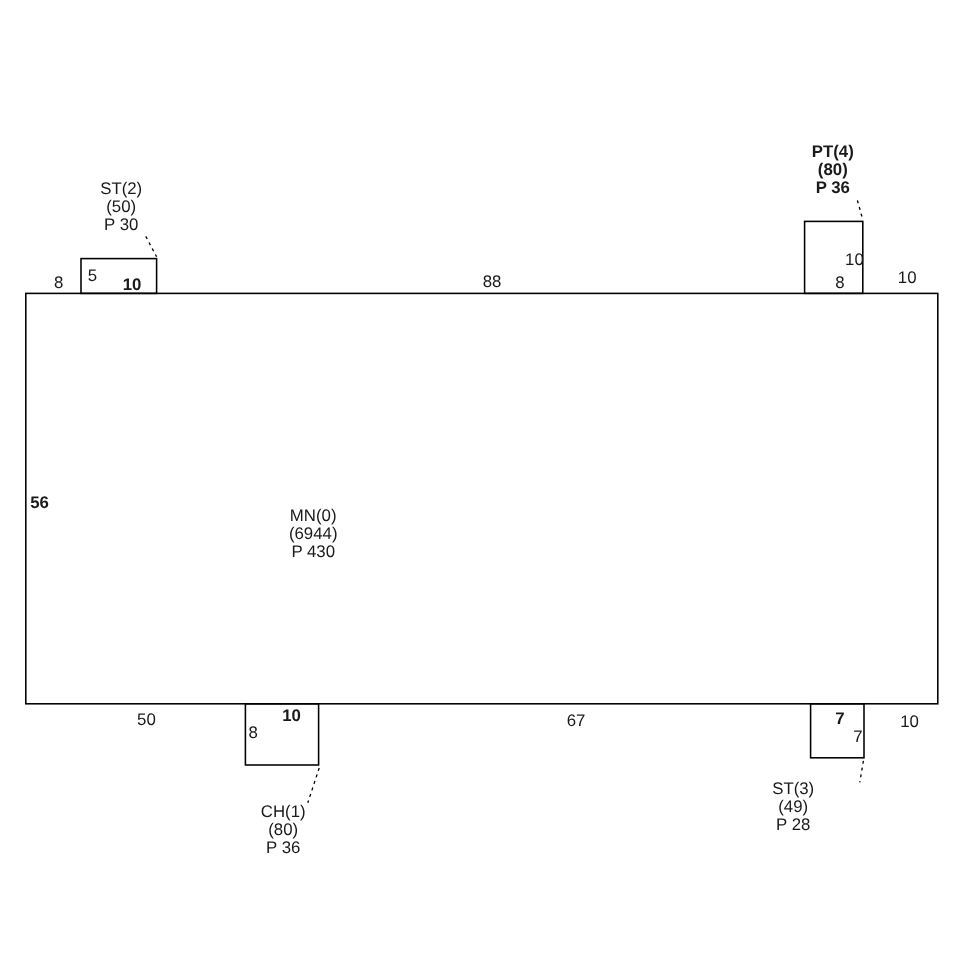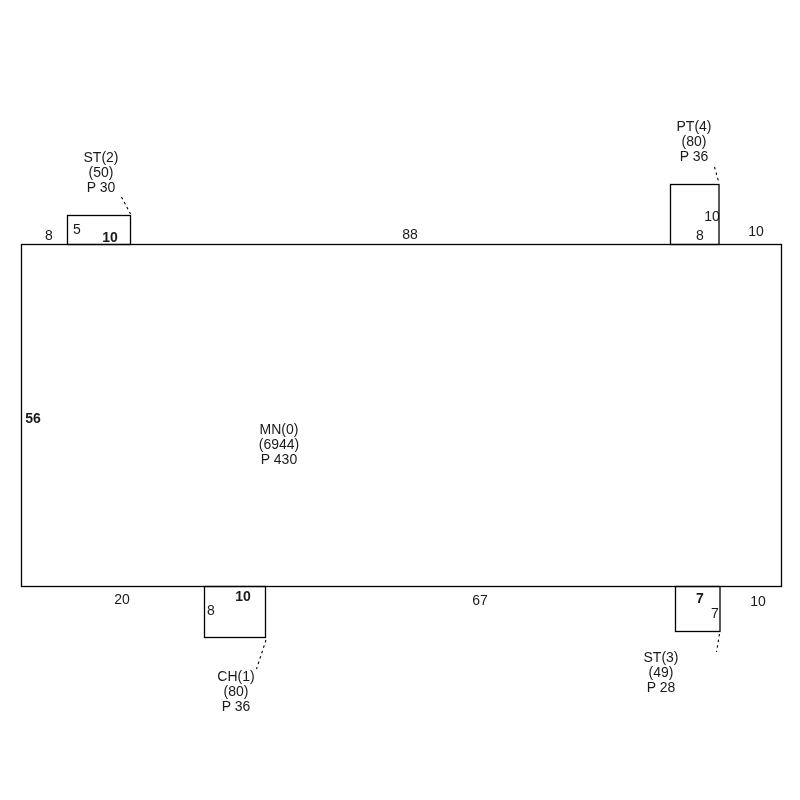--- a/index.html
+++ b/index.html
@@ -54,27 +54,27 @@
       <path d="M 719.5 634 L 716.5 652"></path>
     </g>
   </svg>
 
   <div class="room-label" style="left:101px; top:150px;">
     <div>ST(2)</div>
     <div>(50)</div>
     <div>P 30</div>
   </div>
 
-  <div class="room-label" style="left:694px; top:119px;">
+  <div class="room-label" style="left:694px; top:119px;font-weight:bold;">
     <div>PT(4)</div>
     <div>(80)</div>
     <div>P 36</div>
   </div>
 
-  <div class="room-label" style="left:279px; top:422px;">
+  <div class="room-label" style="left:261px; top:422px;">
     <div>MN(0)</div>
     <div>(6944)</div>
     <div>P 430</div>
   </div>
 
   <div class="room-label" style="left:236px; top:669px;">
     <div>CH(1)</div>
     <div>(80)</div>
     <div>P 36</div>
   </div>
@@ -88,21 +88,21 @@
   <span class="dim" style="left:49px;  top:235px;">8</span>
   <span class="dim" style="left:77px;  top:229px;">5</span>
   <span class="dim bold" style="left:110px; top:237px;">10</span>
   <span class="dim" style="left:410px; top:234px;">88</span>
   <span class="dim" style="left:712px; top:216px;">10</span>
   <span class="dim" style="left:700px; top:235px;">8</span>
   <span class="dim" style="left:756px; top:231px;">10</span>
 
   <span class="dim" style="left:33px;  top:418px;font-weight:bold;">56</span>
 
-  <span class="dim" style="left:122px; top:599px;">20</span>
+  <span class="dim" style="left:122px; top:599px;">50</span>
   <span class="dim" style="left:211px; top:610px;">8</span>
   <span class="dim bold" style="left:243px; top:596px;">10</span>
   <span class="dim" style="left:480px; top:600px;">67</span>
   <span class="dim bold" style="left:700px; top:598px;">7</span>
   <span class="dim" style="left:715px; top:613px;">7</span>
   <span class="dim" style="left:758px; top:601px;">10</span>
 
 </div>
 
 </body></html>

